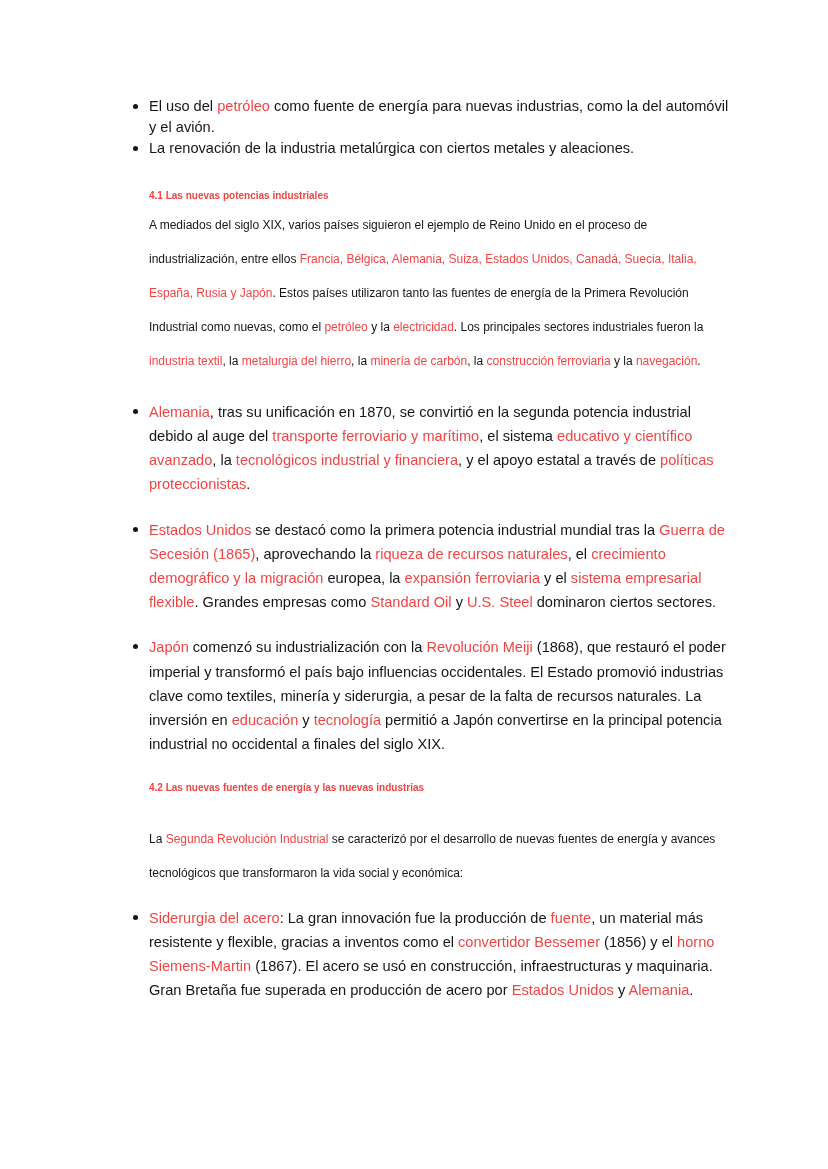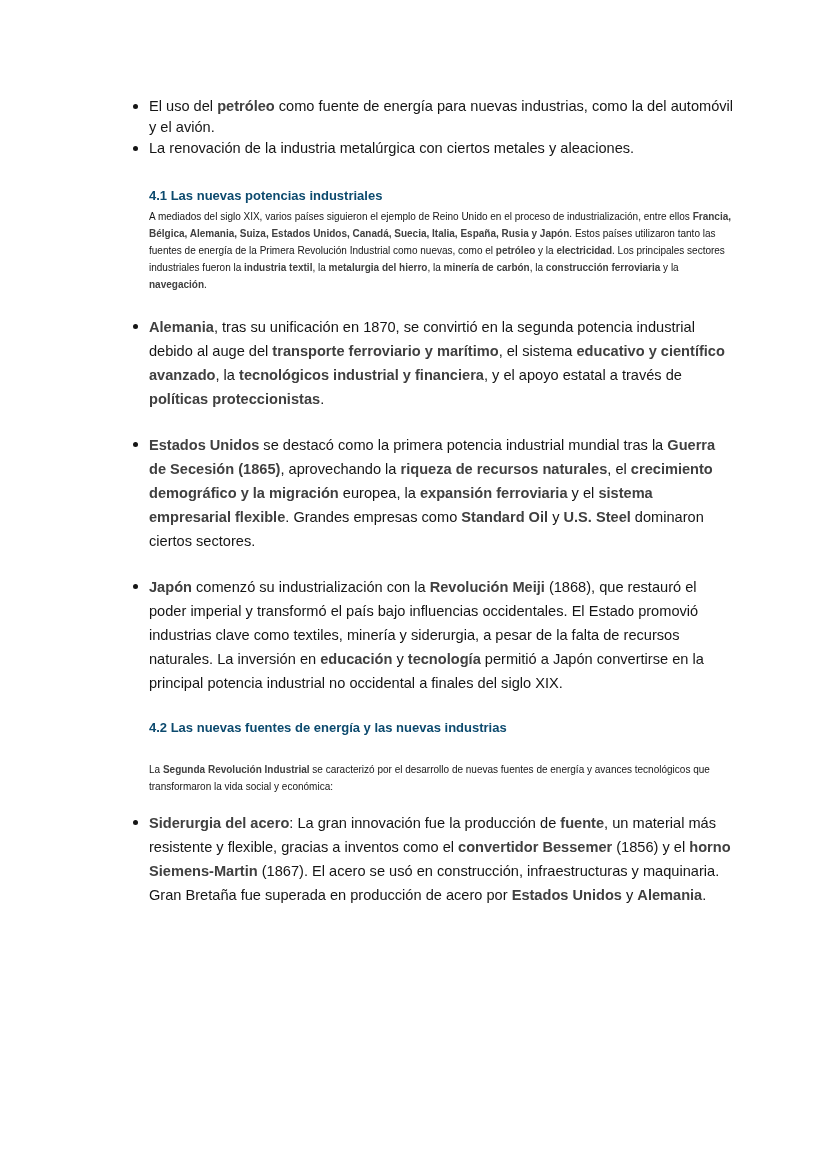--- a/index.html
+++ b/index.html
@@ -62,38 +62,38 @@
     margin-bottom: 21px;
   }
   ul.loose > li::before { top: 9px; }
   ul.loose > li:last-child { margin-bottom: 0; }
 
   
   .block {
     padding-left: 17px;
   }
   .heading {
-    font-size: 13px;
+    font-size: 10px;
     font-weight: bold;
     line-height: 24.2px;
-    color: #0c4a6e;
+    color: #ef4444;
   }
   .para {
-    font-size: 10px;
-    line-height: 17px;
+    font-size: 12px;
+    line-height: 34px;
     color: #151515;
   }
 
   .sp-16 { height: 16px; }
   .sp-20 { height: 20px; }
   .sp-21 { height: 21px; }
   .sp-22 { height: 22px; }
   .sp-24 { height: 24px; }
 
-  b, strong { font-weight: bold; color: #404040; }
+  b, strong { font-weight: normal; color: #ef4444; }
 </style>
 </head>
 <body>
 
 <div class="page">
   <div class="content">
 
     <ul class="bullets tight">
       <li>El uso del <b>petróleo</b> como fuente de energía para nuevas industrias, como la del automóvil y el avión.</li>
       <li>La renovación de la industria metalúrgica con ciertos metales y aleaciones.</li>

